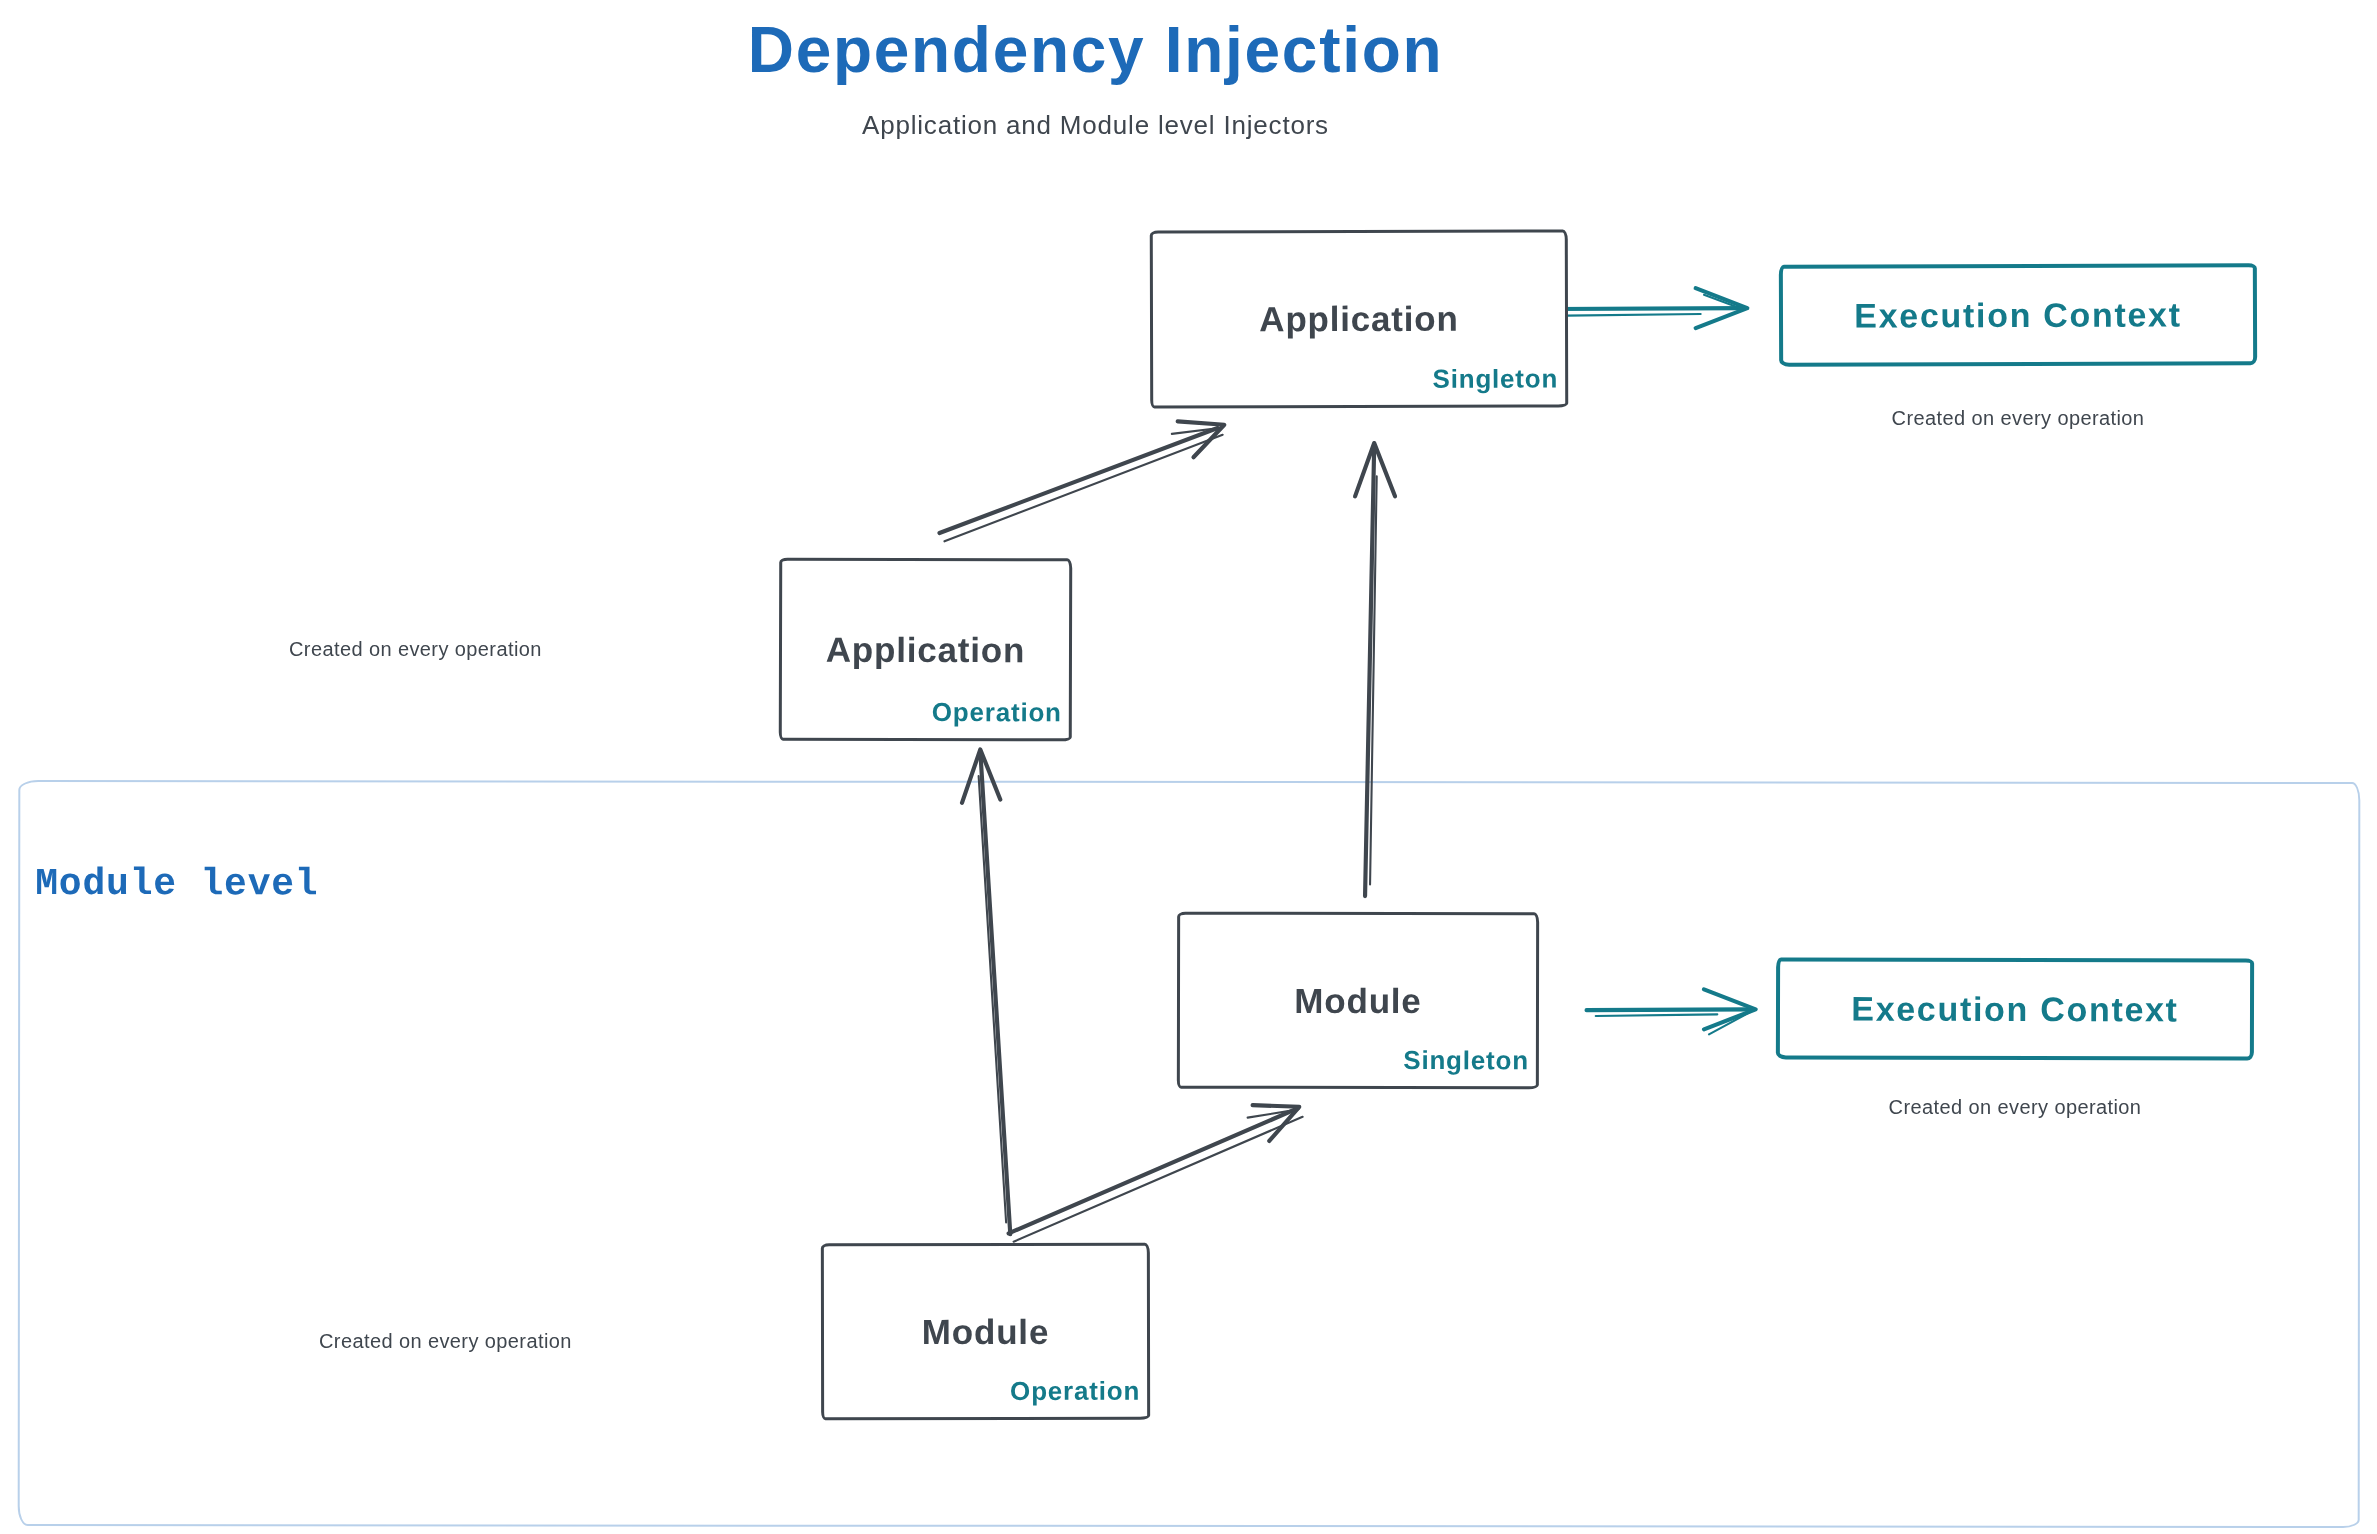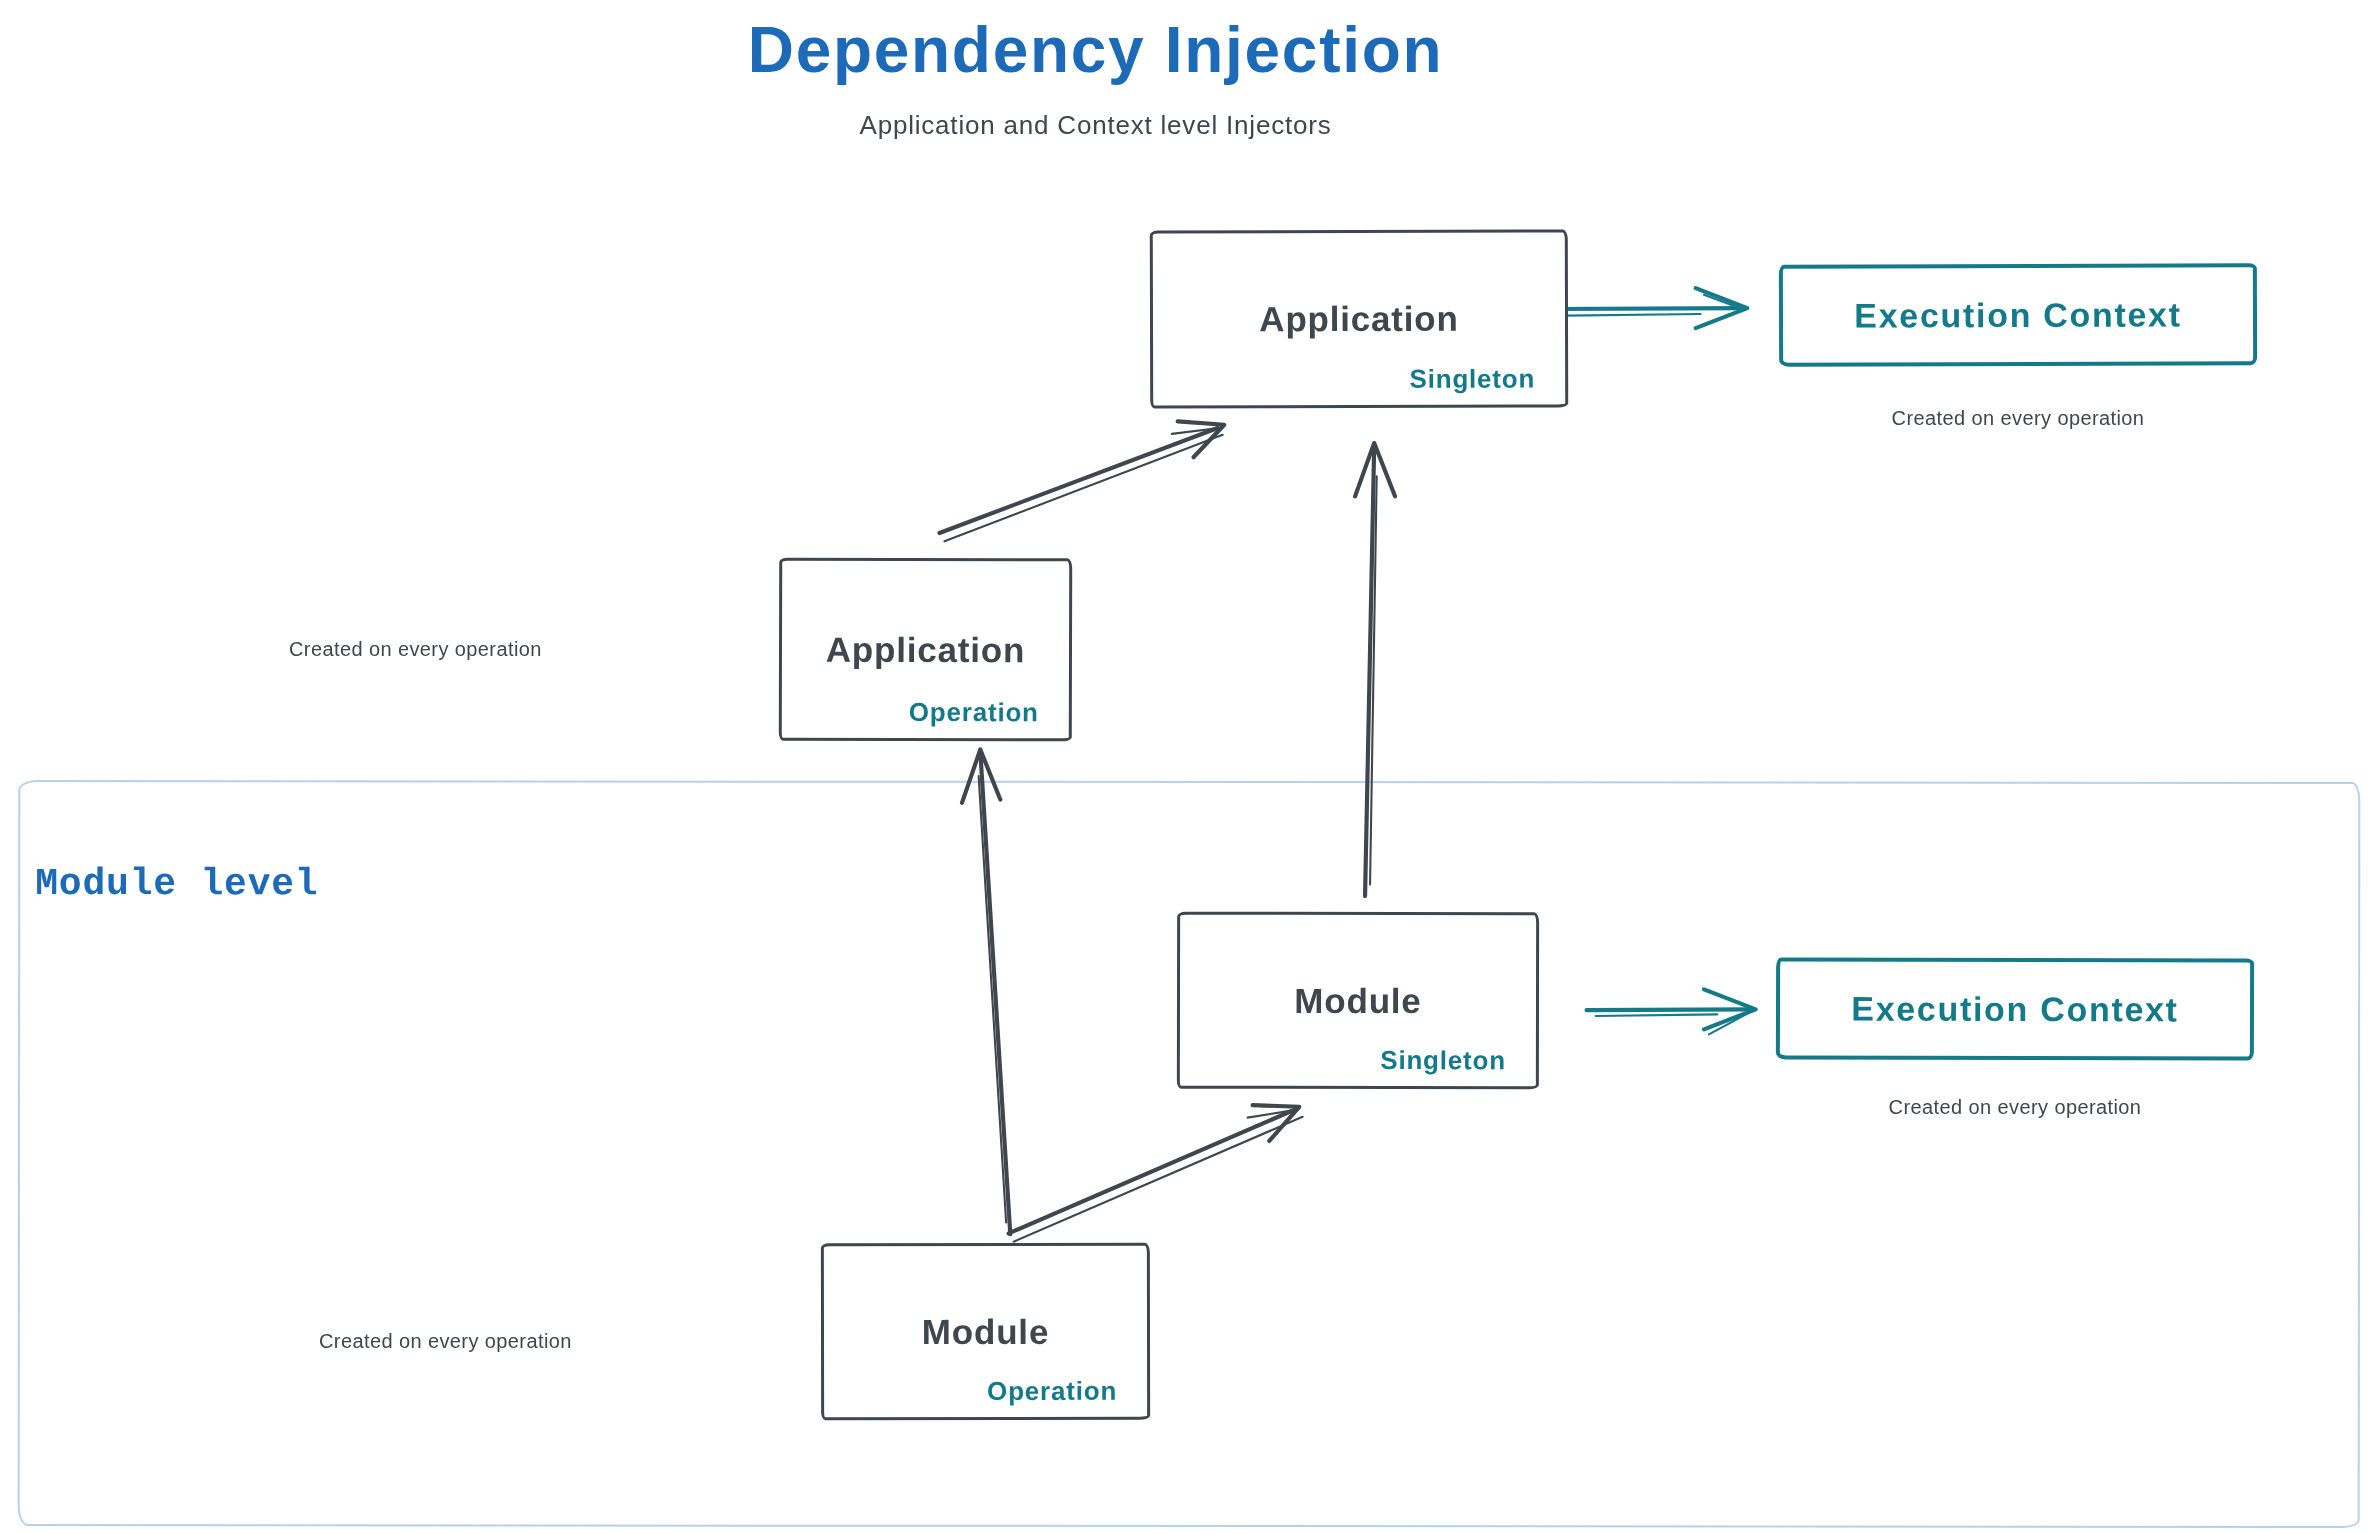--- a/index.html
+++ b/index.html
@@ -41,21 +41,21 @@
   .section.module .section-label{left:15px;top:80px;font-family:Liberation Mono, monospace;}
 
   .node{
     position:absolute;background:#fff;
     border:3.7px solid var(--dark-gray);
     border-radius:8.3px 5px 10px 4.2px / 5px 10px 4.2px 8.3px;
     display:flex;align-items:center;justify-content:center;
   }
   .node-title{font-size:35px;font-weight:bold;letter-spacing:0.8px;color:var(--dark-gray);}
   .node-tag{
-    position:absolute;right:30px;bottom:10px;
+    position:absolute;right:7px;bottom:10px;
     font-size:26px;letter-spacing:0.8px;color:var(--teal);font-weight:bold;margin-top:19px;
   }
   .node.app-singleton{left:1150px;top:230px;width:418px;height:178px;transform:rotate(-.15deg);}
   .node.app-operation{left:779px;top:558px;width:293px;height:183px;transform:rotate(.15deg);}
   .node.module-singleton{left:1177px;top:912px;width:362px;height:177px;transform:rotate(.1deg);}
   .node.module-operation{left:821px;top:1243px;width:329px;height:177px;transform:rotate(-.1deg);}
 
   .exec{
     position:absolute;background:#fff;
     border:4.2px solid var(--teal);
@@ -82,21 +82,21 @@
   .shaft{stroke-width:5px;}
   .thin{stroke-width:2.5px;}
   .head{stroke-width:5px;}
 </style>
 </head>
 <body>
 
 <div class="canvas">
 
   <div class="title">Dependency Injection</div>
-  <div class="subtitle">Application and Context level Injectors</div>
+  <div class="subtitle">Application and Module level Injectors</div>
 
 
   <div class="section module">
     <div class="section-label">Module level</div>
   </div>
 
   <svg class="arrows" width="2377" height="1534" viewBox="0 0 2854 1842">
 
     <g>
       <path class="stroke-dark shaft" d="M1128 640 L1462 514"></path>

